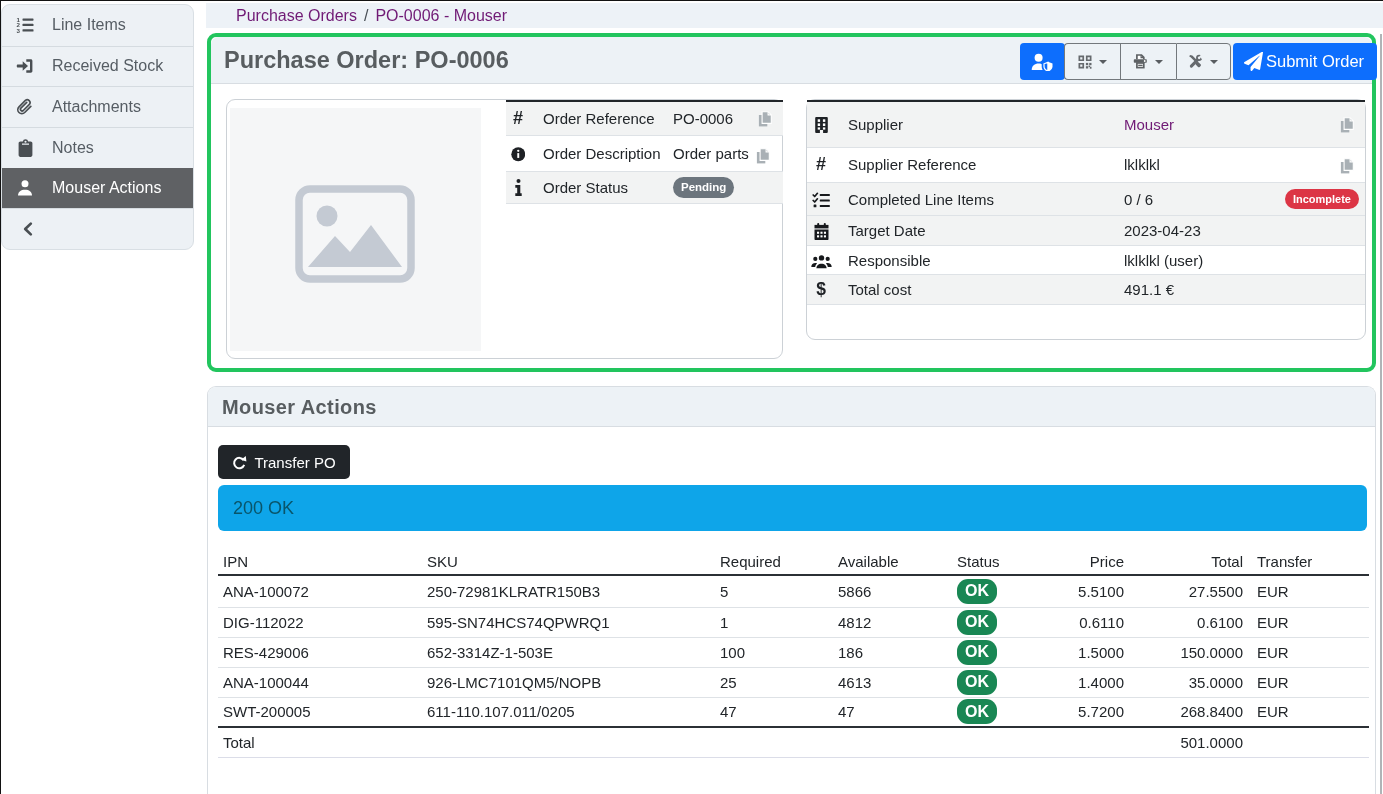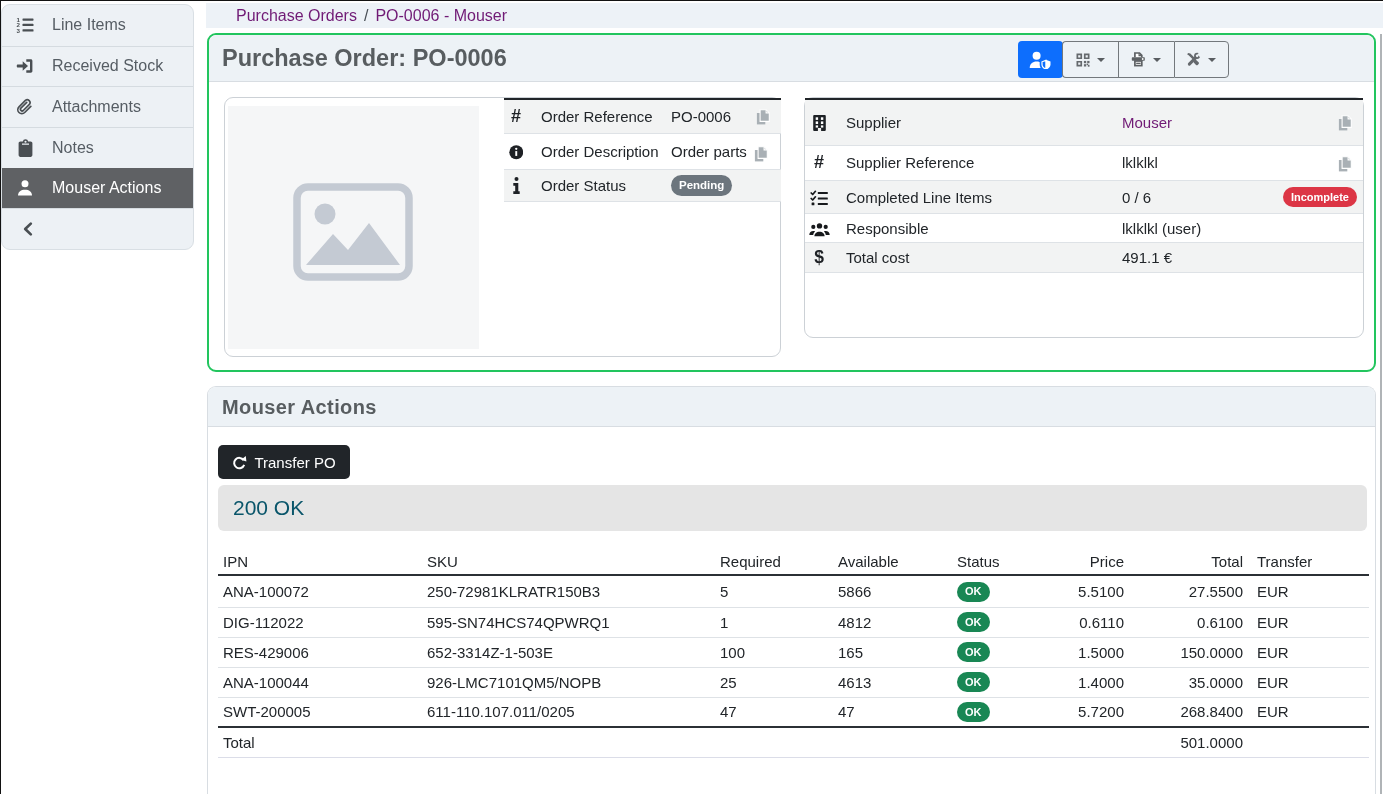--- a/index.html
+++ b/index.html
@@ -16,21 +16,21 @@
 .sideitem .lbl { position:absolute; left:50px; top:50%; transform:translateY(-50%); white-space:nowrap; }
 .sideitem .ico { position:absolute; left:13px; top:50%; transform:translateY(-50%); width:20px; height:20px; display:flex; align-items:center; justify-content:center; color:#4a4f53; }
 .sideitem.sel { background:#5f6164; color:#fff; border-top-color:#5f6164; }
 .sideitem.sel .ico { color:#fff; }
 
 #crumb { left:206px; top:3px; width:1177px; height:25px; background:#edf2f7; font-size:16px; }
 #crumb .in { position:absolute; left:30px; top:50%; transform:translateY(-50%); white-space:nowrap; }
 a.blu { color:#701a75; text-decoration:none; }
 #crumb .sep { color:#495057; margin:0 7px; }
 
-#card1 { left:207px; top:33px; width:1169px; height:339px; background:#fff; border:2px solid #22c55e; border-radius:9px; }
+#card1 { left:207px; top:33px; width:1169px; height:339px; background:#fff; border:4px solid #22c55e; border-radius:9px; }
 #card1head { position:absolute; left:0; top:0; right:0; height:47px; background:#edf2f6; border-bottom:1px solid #d8dde2; border-radius:8px 8px 0 0; }
 #card1head h4 { position:absolute; left:13px; top:10px; font-size:23.5px; font-weight:700; color:#585d60; }
 
 .btn { position:absolute; height:37px; border-radius:4px; display:flex; align-items:center; justify-content:center; }
 .btn-blue { background:#0d6efd; color:#fff; }
 .btn-white { background:transparent; border:1px solid #73787c; }
 #btnAdmin { left:809px; top:6px; width:45px; }
 #btnGroup { position:absolute; left:853px; top:6px; height:37px; display:flex; }
 #btnGroup .btn-white { position:relative; width:55.8px; height:37px; border-radius:0; border-right:none; display:flex; align-items:center; justify-content:center; gap:7px; }
 #btnGroup .btn-white:first-child { border-radius:4px 0 0 4px; }
@@ -46,31 +46,31 @@
 
 table.kv { border-collapse:collapse; position:absolute; top:0; table-layout:fixed; }
 table.kv td { border-bottom:1px solid #dee2e6; font-size:15px; vertical-align:middle; padding:0; overflow:hidden; }
 table.kv tr.g td { background:#f2f3f3; }
 #kvL { left:279px; width:277px; border-top:2px solid #212529; }
 #kvR { left:0px; width:558px; border-top:2px solid #212529; }
 td.ic { text-align:center; padding-left:0 !important; } td.lab { padding-left:13px !important; } table.kv td { padding-left:6px; }
 table.kv td.last { text-align:right; padding-right:6px; }
 table.kv td.last.cp { padding-right:11px; }
 td.cp svg { display:inline-block; vertical-align:middle; }
-.pill { display:inline-block; border-radius:11px; color:#fff; font-weight:700; font-size:11px; padding:4.5px 9px; line-height:1; }
+.pill { display:inline-block; border-radius:11px; color:#fff; font-weight:700; font-size:16px; padding:4.5px 9px; line-height:1; }
 .pill.gray { background:#6c757d; padding:4.5px 8px; font-size:11.5px; }
 .pill.red { background:#dc3545; font-size:11px; padding:4.5px 8px; }
 .pill.dark { background:#212529; font-size:11px; padding:4.5px 7.5px; }
 .pill.green { background:#198754; padding:4.5px 8px; }
 
 #card2 { left:207px; top:386px; width:1169px; height:408px; background:#fff; border:1px solid #d8dde2; border-radius:9px 9px 0 0; border-bottom:none; }
 #card2head { position:absolute; left:0; top:0; right:0; height:40px; background:#edf2f6; border-bottom:1px solid #d8dde2; border-radius:8px 8px 0 0; }
 #card2head h4 { position:absolute; left:14px; top:9px; font-size:20px; font-weight:700; color:#585d60; letter-spacing:0.4px; }
 #btnTransfer { position:absolute; left:10px; top:58px; width:132px; height:34px; background:#212529; color:#fff; border-radius:5px; display:flex; align-items:center; justify-content:center; gap:7px; font-size:15px; }
-#alert { position:absolute; left:10px; top:98px; width:1149px; height:46px; background:#e5e5e5; border-radius:6px; color:#09556a; font-size:21px; display:flex; align-items:center; padding-left:15px; }
+#alert { position:absolute; left:10px; top:98px; width:1149px; height:46px; background:#0ea5e9; border-radius:6px; color:#09556a; font-size:18px; display:flex; align-items:center; padding-left:15px; }
 
 #rtable { position:absolute; left:10px; top:162px; width:1151px; border-collapse:collapse; font-size:15px; table-layout:fixed; }
 #rtable th { font-weight:400; text-align:left; height:26px; padding:0 5px; border-bottom:2px solid #2b3035; }
 #rtable td { height:30px; padding:0 5px; border-bottom:1px solid #dee2e6; }
 #rtable .r { text-align:right; padding-right:1px; }
 #rtable tr.tot td { border-bottom:1px solid #dbdde8; border-top:2px solid #2b3035; }
 svg { display:block; }
 .ib svg { display:inline-block; }
 </style>
 </head>
@@ -199,20 +199,26 @@
             <g fill="#65696d">
               <path d="M1.6 3.1 2.5 1.2l3 .7 6.4 6.4-2.2 2.2L3.3 4.1z"></path>
               <rect x="10.7" y="10" width="4.6" height="6.8" rx="1.5" transform="rotate(-45 13 13.4)"></rect>
               <path d="M2.9 14 11.4 5.5l2.7 2.7-8.5 8.5A1.9 1.9 0 0 1 2.9 14z"></path>
               <circle cx="14.1" cy="4.9" r="3.9" mask="url(#wm)"></circle>
             </g>
           </svg>
           <span class="caret"></span>
         </div>
     </div>
+    <div id="btnSubmit" class="btn btn-blue">
+        <svg width="19" height="19" viewBox="0 0 512 512">
+          <path fill="#fff" d="M476 3.2 12.5 270.6c-18.1 10.4-15.8 35.6 2.2 43.2L121 358.4l287.3-253.2c5.5-4.9 13.3 2.6 8.6 8.3L176 407v80.5c0 23.4 28.2 32.9 41.8 15.8l60.1-74.8 123.3 51.7c14.2 6 30.4-2.9 33-18.2l80-464.1C518.3 7.6 498-7.1 476 3.2z"></path>
+        </svg>
+        <span>Submit Order</span>
+      </div>
   </div>
   <div id="panelL" class="dpanel abs">
     <div id="imgph">
         <svg width="120" height="98" viewBox="0 0 120 98">
           <rect x="4" y="4" width="112" height="90" rx="11" fill="none" stroke="#c4cad3" stroke-width="7.5"></rect>
           <circle cx="32" cy="31" r="10.5" fill="#c4cad3"></circle>
           <path d="M13 82 40 51l15 16 21-27 31 42z" fill="#c4cad3"></path>
         </svg>
       </div>
     <table id="kvL" class="kv">
@@ -296,20 +302,41 @@
                   <rect x="7.8" y="2" width="10" height="2" rx="0.5"></rect>
                   <rect x="7.8" y="7.5" width="10" height="2" rx="0.5"></rect>
                   <rect x="7.8" y="13" width="10" height="2" rx="0.5"></rect>
                   <rect x="1.6" y="12.5" width="2.8" height="2.8" rx="0.6"></rect>
                 </g>
               </svg></td>
             <td class="lab">Completed Line Items</td>
             <td>0 / 6</td>
             <td class="last"><span class="pill red">Incomplete</span></td>
           </tr>
+      <tr class="g" style="height:30px">
+            <td class="ic"><svg width="15" height="17" viewBox="0 0 15 17" style="display:inline-block;vertical-align:middle">
+                <g fill="#17191c">
+                  <rect x="3.2" y="0" width="2" height="4" rx="0.9"></rect>
+                  <rect x="9.8" y="0" width="2" height="4" rx="0.9"></rect>
+                  <path d="M.5 1.9h14v3.5H.5z"></path>
+                  <path d="M.5 6.4h14v9.6c0 .6-.4 1-1 1h-12c-.6 0-1-.4-1-1z"></path>
+                </g>
+                <g fill="#fff">
+                  <rect x="3" y="8.7" width="2.1" height="2.1"></rect>
+                  <rect x="6.45" y="8.7" width="2.1" height="2.1"></rect>
+                  <rect x="9.9" y="8.7" width="2.1" height="2.1"></rect>
+                  <rect x="3" y="12.3" width="2.1" height="2.1"></rect>
+                  <rect x="6.45" y="12.3" width="2.1" height="2.1"></rect>
+                  <rect x="9.9" y="12.3" width="2.1" height="2.1"></rect>
+                </g>
+              </svg></td>
+            <td class="lab">Target Date</td>
+            <td>2023-04-23</td>
+            <td></td>
+          </tr>
       <tr style="height:29px">
             <td class="ic"><svg width="21" height="15" viewBox="0 0 21 15" style="display:inline-block;vertical-align:middle">
                 <g fill="#17191c">
                   <circle cx="4.3" cy="4.9" r="2.1"></circle>
                   <circle cx="16.7" cy="4.9" r="2.1"></circle>
                   <circle cx="10.5" cy="3.9" r="2.7"></circle>
                   <path d="M5.4 14.3c0-2.8 2.1-4.6 5.1-4.6s5.1 1.8 5.1 4.6z"></path>
                   <path d="M.3 12.9c0-2.3 1.7-3.8 4.1-3.8.6 0 1.2.1 1.7.3-1.1.8-1.7 2-1.9 3.5z"></path>
                   <path d="M20.7 12.9c0-2.3-1.7-3.8-4.1-3.8-.6 0-1.2.1-1.7.3 1.1.8 1.7 2 1.9 3.5z"></path>
                 </g>
@@ -370,21 +397,21 @@
           <td>4812</td>
           <td><span class="pill green">OK</span></td>
           <td class="r">0.6110</td>
           <td class="r">0.6100</td>
           <td style="padding-left:13px">EUR</td>
         </tr>
     <tr>
           <td>RES-429006</td>
           <td>652-3314Z-1-503E</td>
           <td>100</td>
-          <td>165</td>
+          <td>186</td>
           <td><span class="pill green">OK</span></td>
           <td class="r">1.5000</td>
           <td class="r">150.0000</td>
           <td style="padding-left:13px">EUR</td>
         </tr>
     <tr>
           <td>ANA-100044</td>
           <td>926-LMC7101QM5/NOPB</td>
           <td>25</td>
           <td>4613</td>

